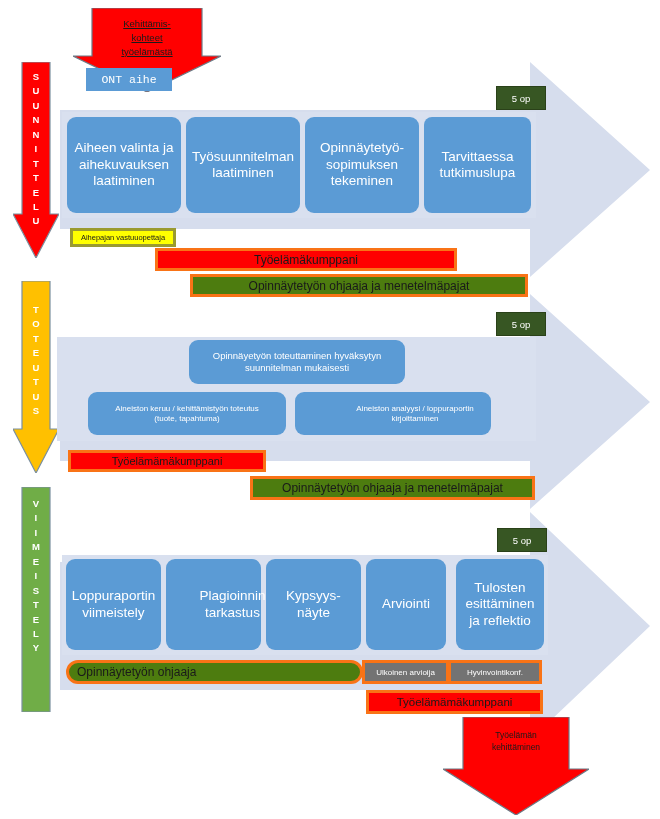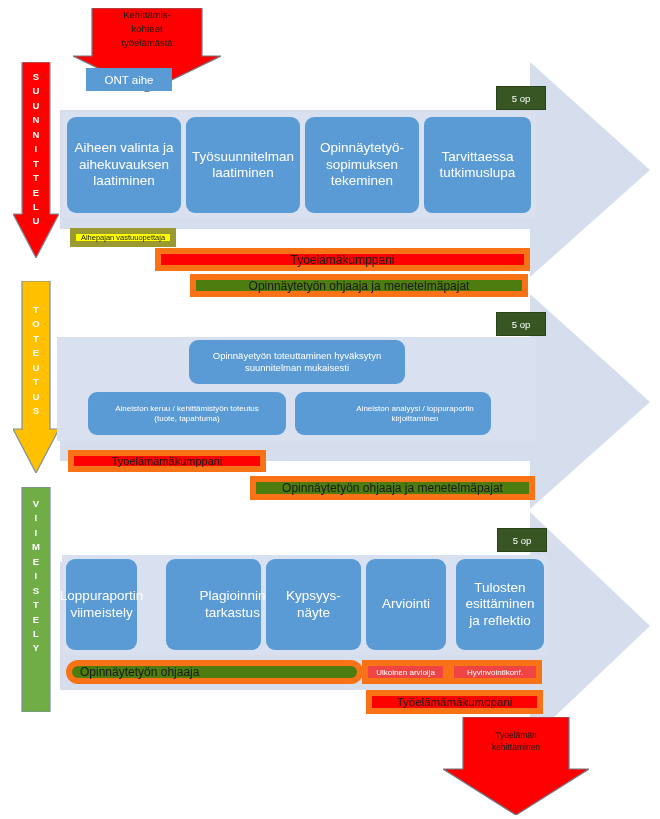--- a/index.html
+++ b/index.html
@@ -67,20 +67,21 @@
   
   .ont-box {
     position: absolute;
     background: #5b9bd5;
     color: #ffffff;
     font-size: 11.5px;
     display: flex;
     align-items: center;
     justify-content: center;
     text-align: center;
+    font-family: Liberation Mono, monospace;
   }
 
   
   .op-badge {
     position: absolute;
     background: #375623;
     border: 1px solid #2a4119;
     color: #ffffff;
     font-size: 9.5px;
     display: flex;
@@ -89,26 +90,26 @@
   }
 
   
   .bar {
     position: absolute;
     display: flex;
     align-items: center;
     justify-content: center;
     text-align: center;
     box-sizing: border-box;
-    border: 6px solid #f97316;
+    border: 3px solid #f97316;
   }
   .bar.red    { background: #ff0000; color: #1a1a1a; }
   .bar.green  { background: #4d7c0f; color: #1a1a1a; }
   .bar.yellow { background: #ffff00; color: #1a1a1a; border-color: #9a9a30; }
-  .bar.purple { background: #ef4444; color: #ffffff; }
+  .bar.purple { background: #737373; color: #ffffff; }
   .bar.left-align { justify-content: flex-start; padding-left: 8px; text-align: left; border-radius: 12px; }
 
   
   .red-arrow { position: absolute; }
   .red-arrow svg { display: block; position: absolute; top: 0; left: 0; }
   .red-arrow .ra-text {
     position: absolute;
     top: 0; left: 0;
     width: 100%;
     text-align: center;
@@ -135,21 +136,21 @@
   <div class="bigarrow" style="left:60px; top:512px;">
     <svg width="590" height="228" viewBox="0 0 590 228">
       <polygon points="0,50 470,50 470,0 590,114 470,228 470,178 0,178" fill="#d6dded"></polygon>
     </svg>
   </div>
 
   <div class="red-arrow" style="left:73px; top:8px; width:148px; height:84px;">
     <svg width="148" height="84" viewBox="0 0 148 84">
       <polygon points="19,0 129,0 129,48 148,48 74,84 0,48 19,48" fill="#ff0000" stroke="#6b7a86" stroke-width="1.2"></polygon>
     </svg>
-    <div class="ra-text" style="font-size:9.5px; ">
+    <div class="ra-text" style="font-size:9.5px; padding-top:9px;text-decoration:underline;">
       <div>Kehittämis-</div>
       <div>kohteet</div>
       <div>työelämästä</div>
     </div>
   </div>
 
   <div class="ont-box" style="left:86px; top:68px; width:86px; height:23px;">ONT aihe</div>
 
   <div class="phase-arrow" style="left:13px; top:62px; width:46px; height:196px;">
     <svg width="46" height="196" viewBox="0 0 46 196">
@@ -230,21 +231,21 @@
     </div>
   </div>
   <div class="step big" style="left:424px; top:117px; width:107px; height:96px;border-radius:8px;">
     <div>
       <div>Tarvittaessa</div>
       <div>tutkimuslupa</div>
     </div>
   </div>
 
   <div class="bar yellow" style="left:70px; top:228px; width:106px; height:19px; font-size:7.5px;">Aihepajan vastuuopettaja</div>
-  <div class="bar red" style="left:155px; top:248px; width:375px; height:23px; font-size:12px;">Työelämäkumppani</div>
+  <div class="bar red" style="left:155px; top:248px; width:302px; height:23px; font-size:12px;">Työelämäkumppani</div>
   <div class="bar green" style="left:190px; top:274px; width:338px; height:23px; font-size:12px;">Opinnäytetyön ohjaaja ja menetelmäpajat</div>
 
   <div class="op-badge" style="left:496px; top:312px; width:48px; height:22px;">5 op</div>
 
   <div class="group-slab" style="left:57px; top:337px; width:479px; height:104px;"></div>
 
   <div class="step mid" style="left:189px; top:340px; width:216px; height:44px;">
     <div>
       <div>Opinnäyetyön toteuttaminen hyväksytyn</div>
       <div>suunnitelman mukaisesti</div>
@@ -263,21 +264,21 @@
     </div>
   </div>
 
   <div class="bar red" style="left:68px; top:450px; width:198px; height:22px; font-size:11px;">Työelämämäkumppani</div>
   <div class="bar green" style="left:250px; top:476px; width:285px; height:24px; font-size:12px;">Opinnäytetyön ohjaaja ja menetelmäpajat</div>
 
   <div class="op-badge" style="left:497px; top:528px; width:48px; height:22px;">5 op</div>
 
   <div class="group-slab" style="left:62px; top:555px; width:486px; height:100px;"></div>
 
-  <div class="step big" style="left:66px; top:559px; width:71px; height:91px;">
+  <div class="step big" style="left:66px; top:559px; width:95px; height:91px;">
     <div>
       <div>Loppuraportin</div>
       <div>viimeistely</div>
     </div>
   </div>
   <div class="step big" style="left:166px; top:559px; width:95px; height:91px;padding-left:42px;">
     <div>
       <div>Plagioinnin</div>
       <div>tarkastus</div>
     </div>

